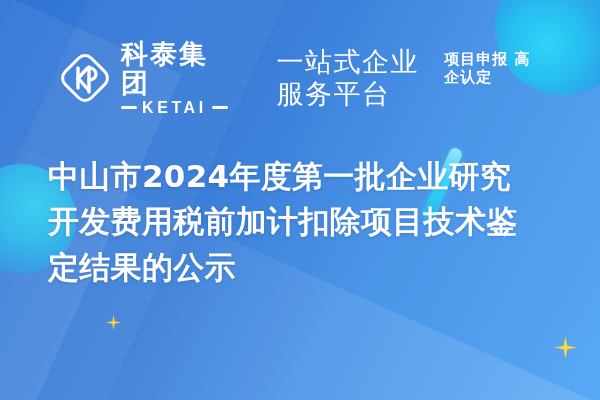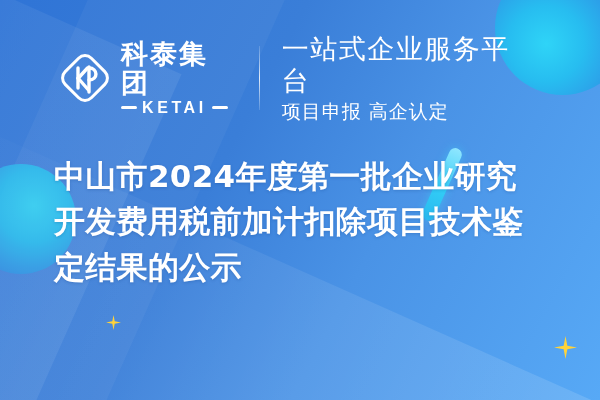--- a/index.html
+++ b/index.html
@@ -82,33 +82,33 @@
   .logo-en{
     color:#fff;font-size:16px;font-weight:700;letter-spacing:3.6px;
     margin:0 5px;line-height:1;
   }
 
   .divider{
     width:1px;height:64px;margin-left:26px;
     background:linear-gradient(180deg,rgba(255,255,255,.15),rgba(255,255,255,.85),rgba(255,255,255,.15));
   }
 
-  .slogan{margin-left:22px;display:flex;flex-direction:column;justify-content:center;}
+  .slogan{margin-left:22px;display:flex;justify-content:center;}
   .slogan-main{
     color:#fff;font-size:27px;font-weight:400;letter-spacing:1.5px;line-height:1.18;
     font-family:"DejaVu Sans","Liberation Sans",sans-serif;
   }
   .slogan-sub{
-    color:#fff;font-size:19px;font-weight:400;letter-spacing:1px;margin-top:4px;line-height:1.2;
+    color:#fff;font-size:15px;font-weight:700;letter-spacing:1px;margin-top:4px;line-height:1.2;
     font-family:"DejaVu Sans","Liberation Sans",sans-serif;
   }
 
   
   .headline{
-    position:absolute;left:54px;top:154px;width:492px;
+    position:absolute;left:48px;top:154px;width:492px;
     color:#fff;font-size:31px;font-weight:700;line-height:1.46;
     letter-spacing:.3px;
     font-family:"DejaVu Sans","Liberation Sans",sans-serif;
     text-shadow:0 1px 3px rgba(16,60,130,.25);
   }
 </style>
 </head>
 <body>
 
 <div id="banner">

